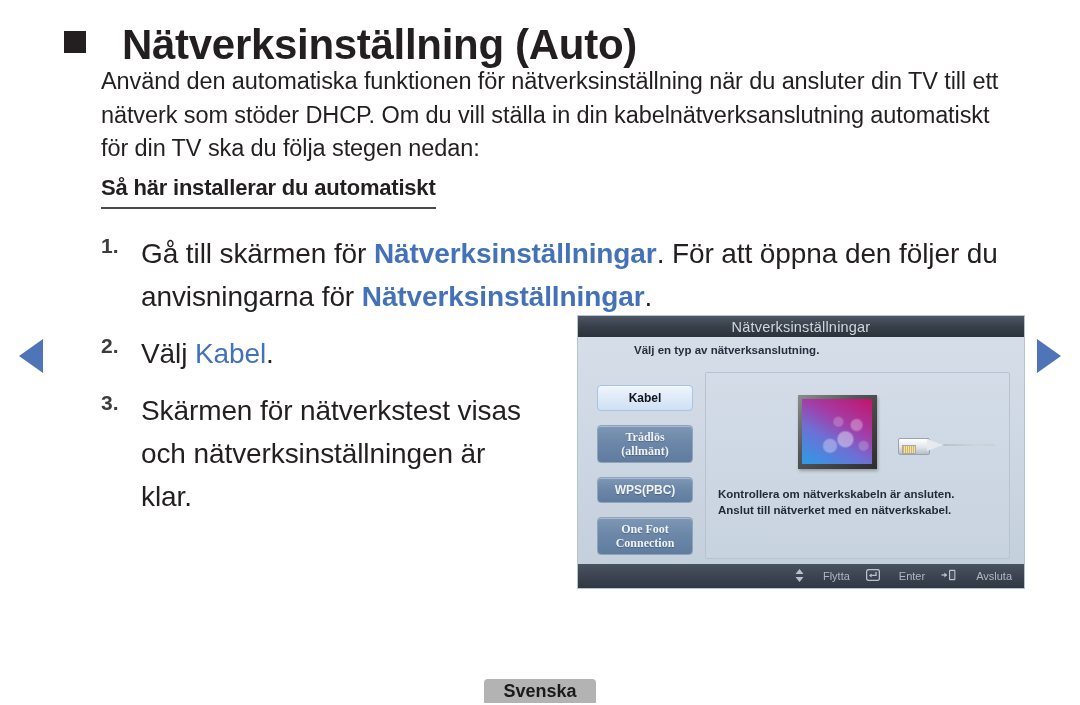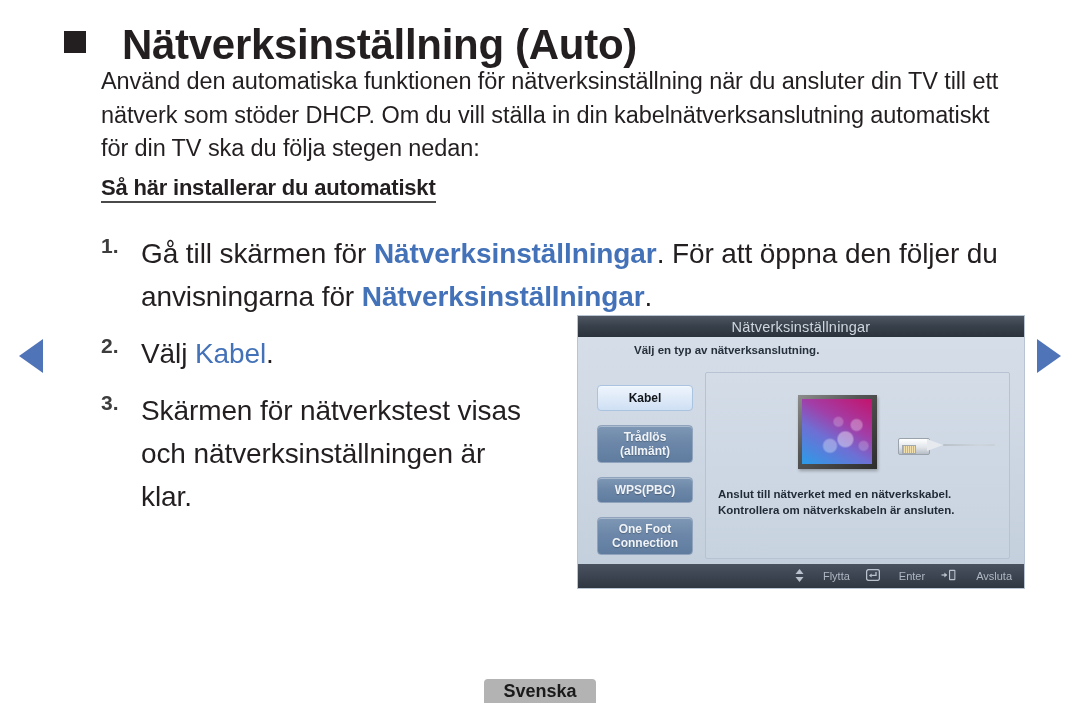--- a/index.html
+++ b/index.html
@@ -70,21 +70,21 @@
   }
 
   
   .subhead {
     position: absolute;
     left: 101px;
     top: 175px;
     font-size: 22px;
     font-weight: bold;
     letter-spacing: -0.2px;
-    padding-bottom: 0;
+    padding-bottom: 6px;
     border-bottom: 2.5px solid #4a4a4a;
     display: inline-block;
   }
 
   
   .steps {
     position: absolute;
     left: 101px;
     top: 232px;
     width: 900px;
@@ -176,21 +176,21 @@
     border: 1px solid #8fa4bc;
     box-shadow: inset 0 1px 0 rgba(255,255,255,0.35);
     text-shadow: 0 1px 1px rgba(0,0,0,0.25);
   }
   .osd-btn.selected {
     color: #12161b;
     background: linear-gradient(180deg, #eef5fd 0%, #dfeaf8 50%, #cfe0f4 100%);
     border: 1px solid #a9c3e0;
     text-shadow: none;
   }
-  .osd-btn.two-line { padding: 4px 14px; }
+  .osd-btn.two-line { padding: 4px 14px; font-family: Liberation Serif, serif; }
 
   
   .osd-content {
     position: absolute;
     left: 127px;
     top: 8px;
     right: 14px;
     height: 185px;
     border: 1px solid #b7c3d2;
     border-radius: 2px;
@@ -365,22 +365,22 @@
         </div>
         <div class="lan-plug">
           <div class="plug-body">
             <div class="plug-pins"></div>
           </div>
           <div class="plug-boot"></div>
           <div class="plug-cable"></div>
         </div>
       </div>
       <div class="osd-desc">
+        <div>Kontrollera om nätverkskabeln är ansluten.</div>
         <div>Anslut till nätverket med en nätverkskabel.</div>
-        <div>Kontrollera om nätverkskabeln är ansluten.</div>
       </div>
     </div>
   </div>
 
   <div class="osd-footer">
     <div class="hint">
       <span class="ic">
         <svg width="9" height="13" viewBox="0 0 9 13">
           <polygon points="4.5,0 8.5,5 0.5,5" fill="#b9c2cd"></polygon>
           <polygon points="4.5,13 0.5,8 8.5,8" fill="#b9c2cd"></polygon>

